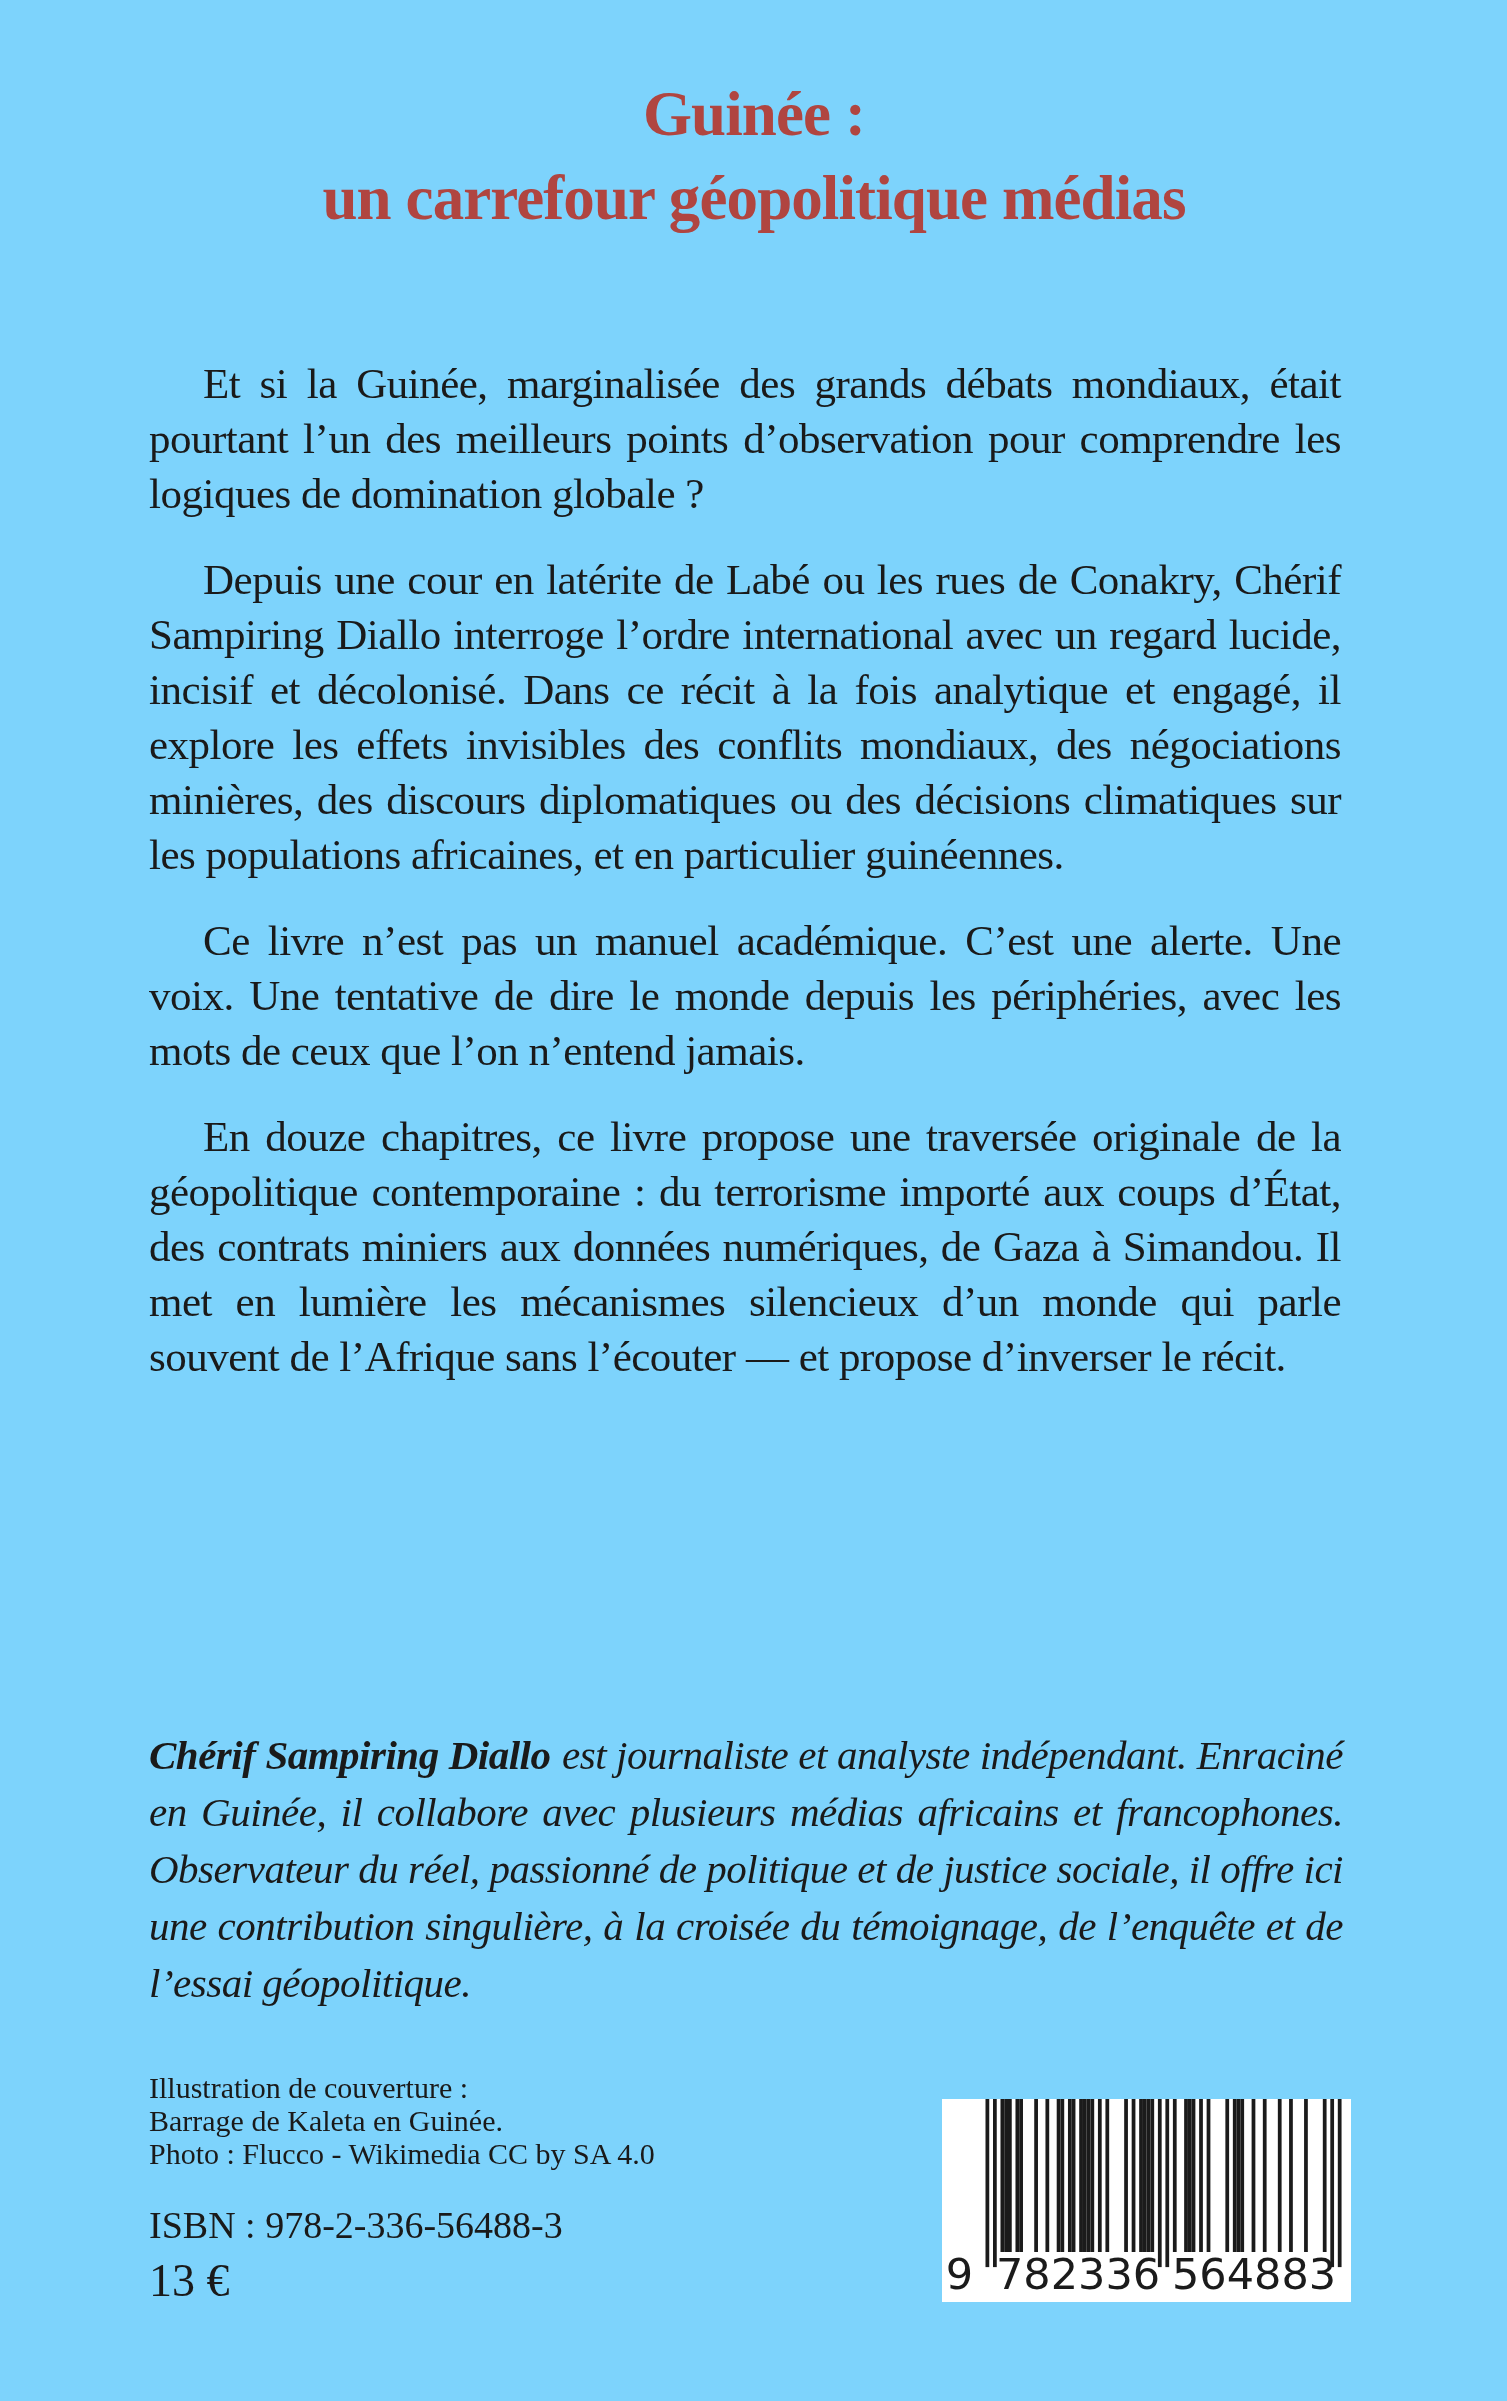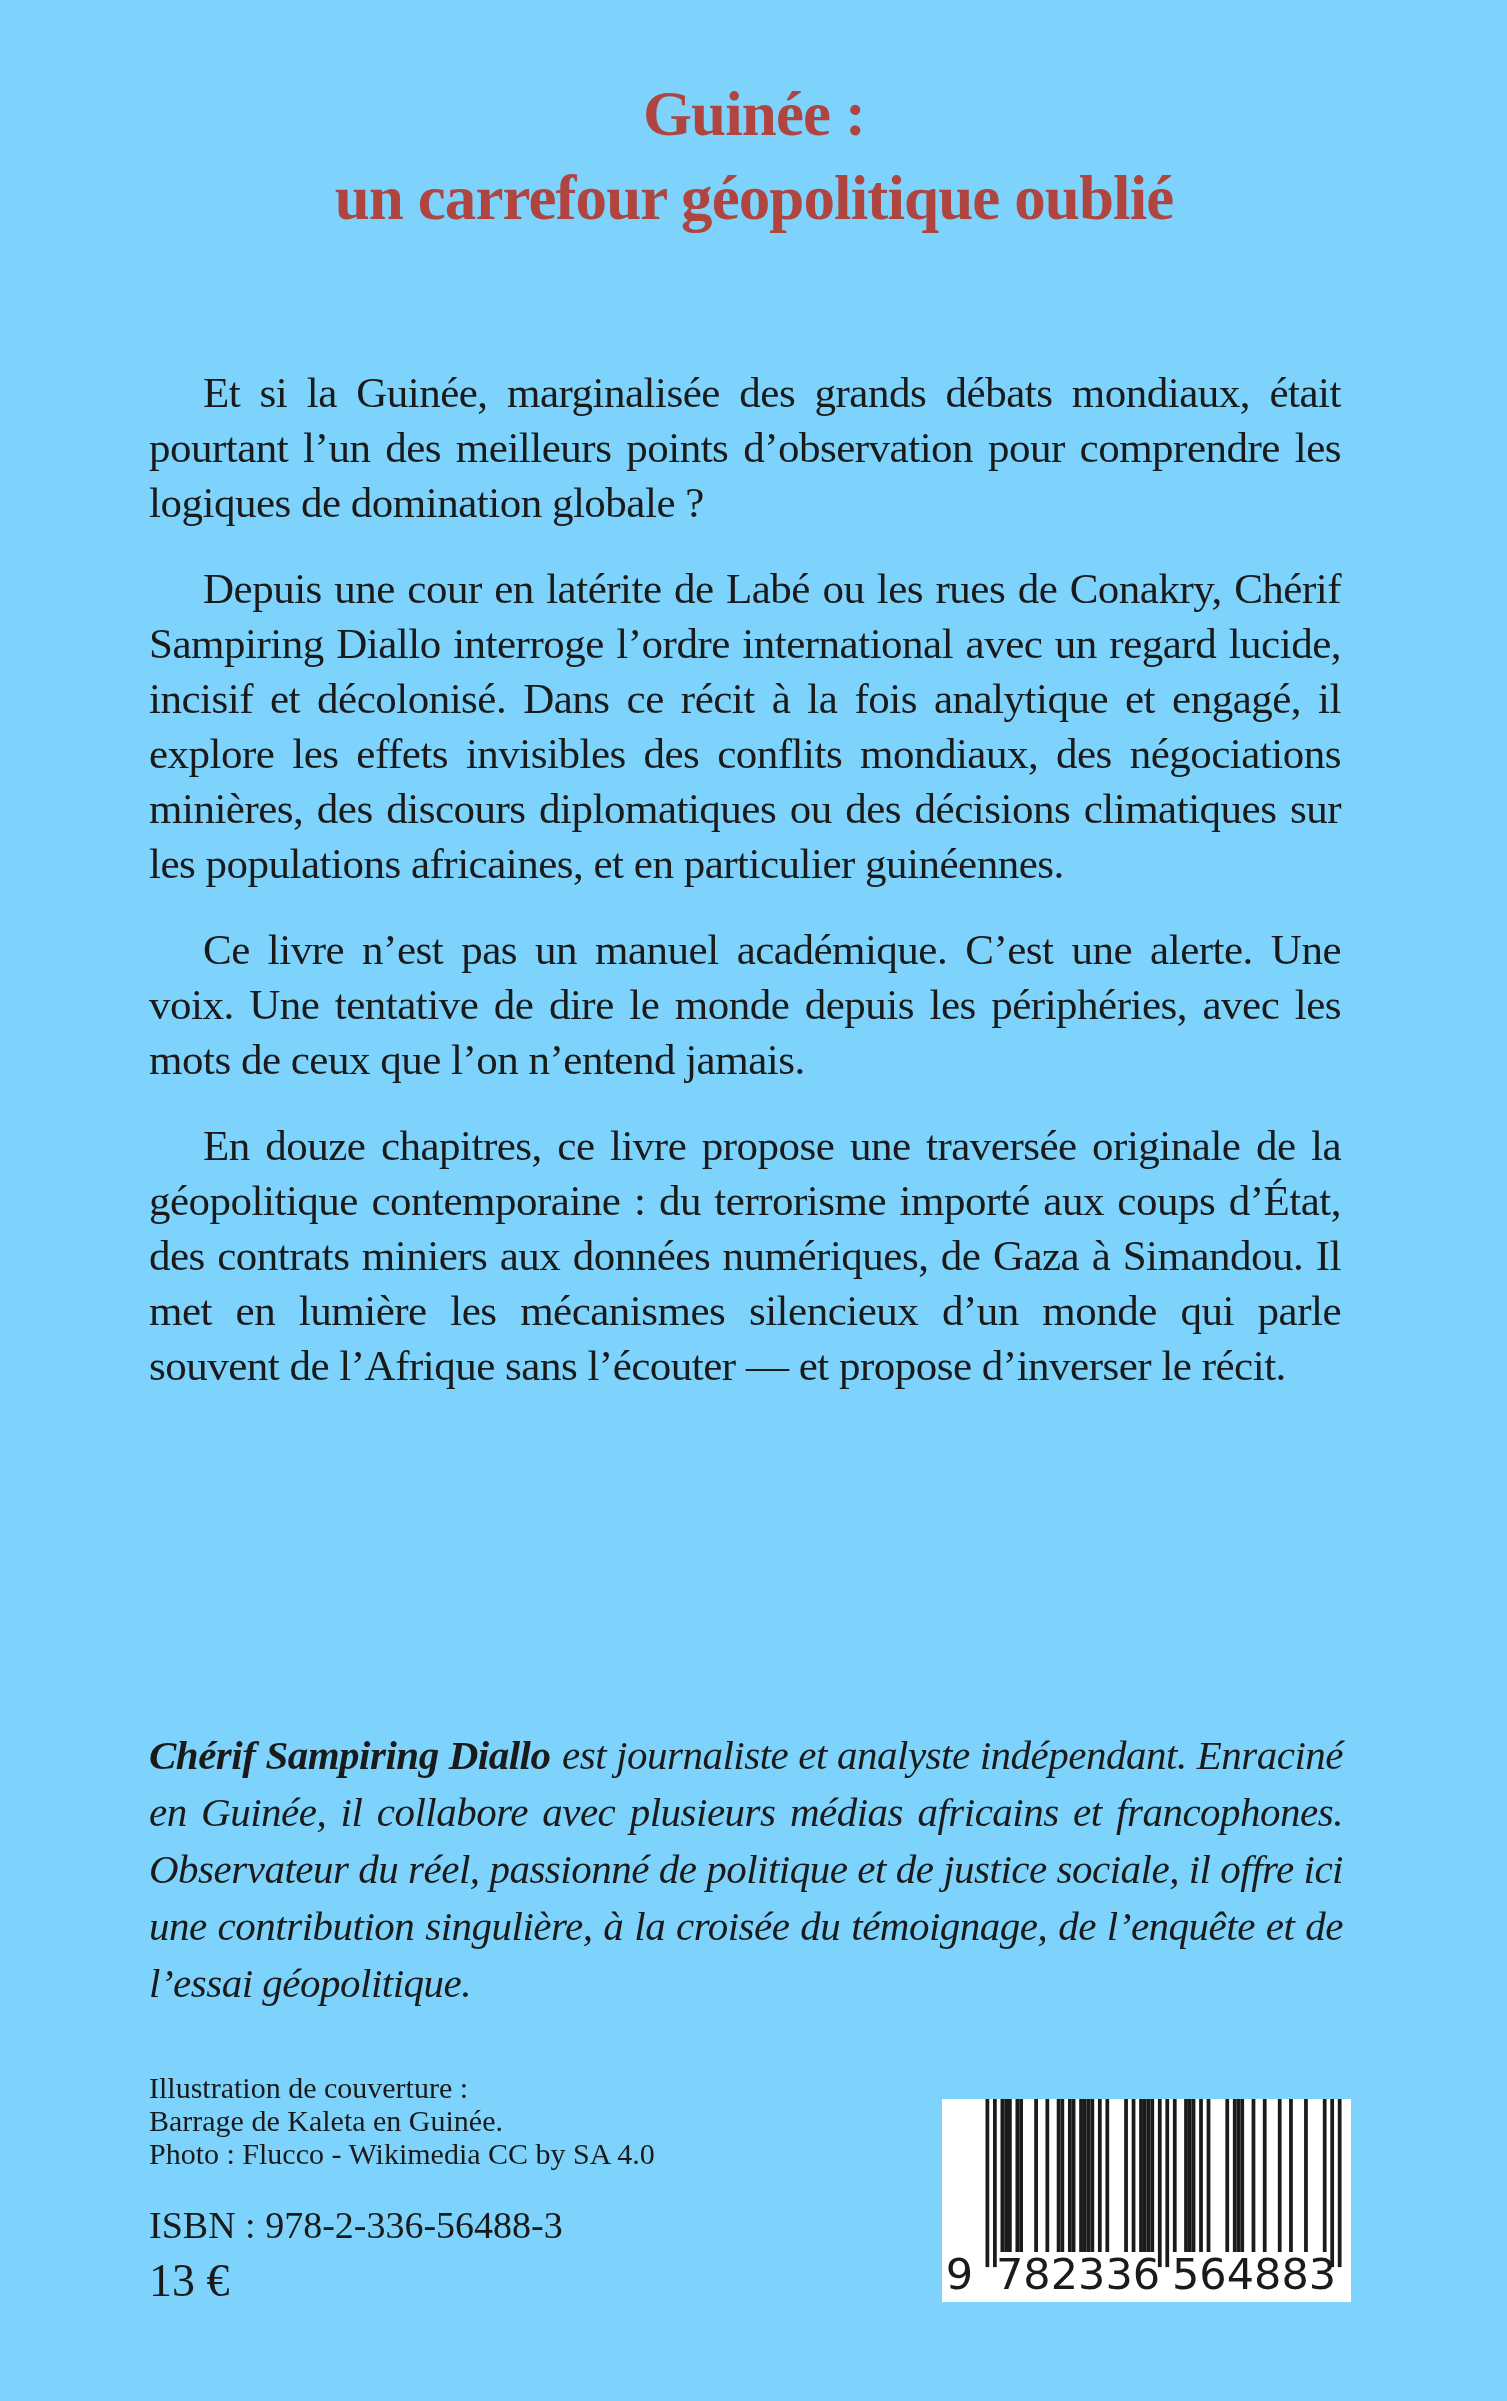--- a/index.html
+++ b/index.html
@@ -14,21 +14,21 @@
   .book-title{
     position:absolute;top:72px;left:0;width:100%;
     text-align:center;
     font-weight:bold;
     font-size:63px;
     line-height:84px;
     color:#b04540;
     letter-spacing:-0.9px;
   }
   .synopsis{
-    position:absolute;top:365px;left:149px;width:1192px;
+    position:absolute;top:356px;left:149px;width:1192px;
   }
   .synopsis p{
     margin:0 0 31px 0;
     font-size:43px;
     line-height:55px;
     text-align:justify;
     text-indent:54px;
     letter-spacing:-0.5px;
   }
   .bio{
@@ -69,21 +69,21 @@
   .bc-left{left:54px;width:158px;text-align:right;}
   .bc-right{left:230px;width:158px;text-align:center;}
 </style>
 </head>
 <body>
 
 <div class="page">
 
   <div class="book-title">
     <div>Guinée :</div>
-    <div>un carrefour géopolitique oublié</div>
+    <div>un carrefour géopolitique médias</div>
   </div>
 
   <div class="synopsis">
     <p>Et si la Guinée, marginalisée des grands débats mondiaux, était pourtant l’un des meilleurs points d’observation pour comprendre les logiques de domination globale ?</p>
     <p>Depuis une cour en latérite de Labé ou les rues de Conakry, Chérif Sampiring Diallo interroge l’ordre international avec un regard lucide, incisif et décolonisé. Dans ce récit à la fois analytique et engagé, il explore les effets invisibles des conflits mondiaux, des négociations minières, des discours diplomatiques ou des décisions climatiques sur les populations africaines, et en particulier guinéennes.</p>
     <p>Ce livre n’est pas un manuel académique. C’est une alerte. Une voix. Une tentative de dire le monde depuis les périphéries, avec les mots de ceux que l’on n’entend jamais.</p>
     <p>En douze chapitres, ce livre propose une traversée originale de la géopolitique contemporaine : du terrorisme importé aux coups d’État, des contrats miniers aux données numériques, de Gaza à Simandou. Il met en lumière les mécanismes silencieux d’un monde qui parle souvent de l’Afrique sans l’écouter — et propose d’inverser le récit.</p>
   </div>
 
   <p class="bio"><span class="bio-name">Chérif Sampiring Diallo</span><span>est journaliste et analyste indépendant. Enraciné en Guinée, il collabore avec plusieurs médias africains et francophones. Observateur du réel, passionné de politique et de justice sociale, il offre ici une contribution singulière, à la croisée du témoignage, de l’enquête et de l’essai géopolitique.</span></p>

